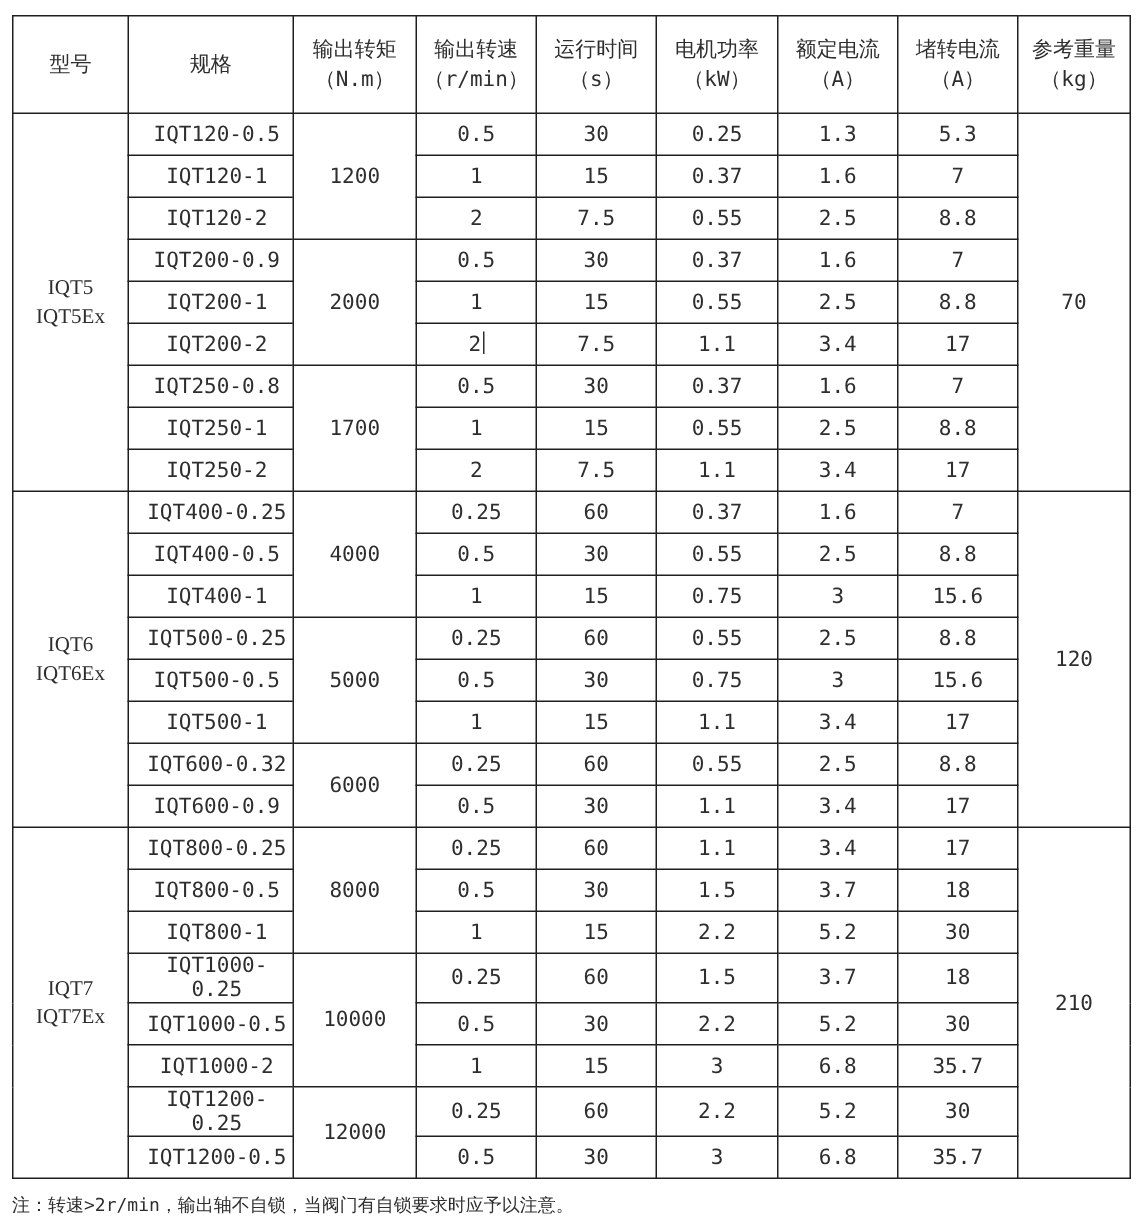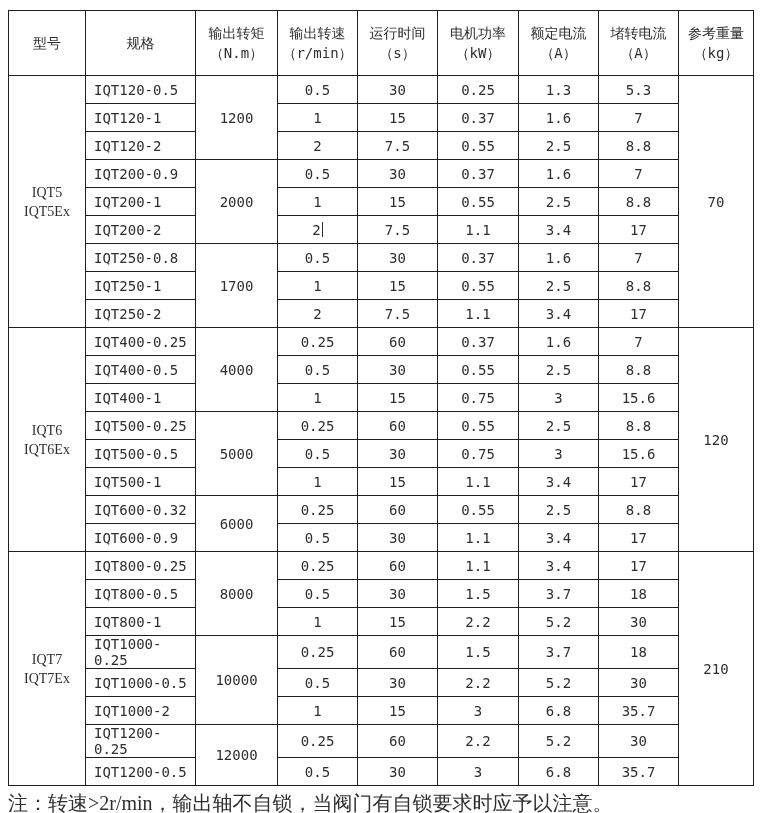--- a/index.html
+++ b/index.html
@@ -14,28 +14,28 @@
     border:1px solid #1f1f1f;
     font-weight:normal;
     font-size:14px;
     text-align:center;
     vertical-align:middle;
     padding:0;
     overflow:hidden;
   }
   thead th{height:64px;line-height:20px;}
   tbody td{height:27px;}
-  td.spec{text-align:left;padding-left:8px;}
+  td.spec{text-align:center;padding-left:8px;}
   td.model div{line-height:19px;font-family:Liberation Serif, serif;}
   .caret{
     display:inline-block;width:1px;height:15px;background:#2e2e2e;
     vertical-align:-2px;margin-left:1px;
   }
   .note{
-    font-size:20px;margin:7px 0 0 0;line-height:20px;font-family:Liberation Serif, serif;
+    font-size:12px;margin:7px 0 0 0;line-height:20px;
   }
 </style>
 </head>
 <body>
 
 <div>
   <table>
     <colgroup>
       <col style="width:77px">
         <col style="width:110px">

